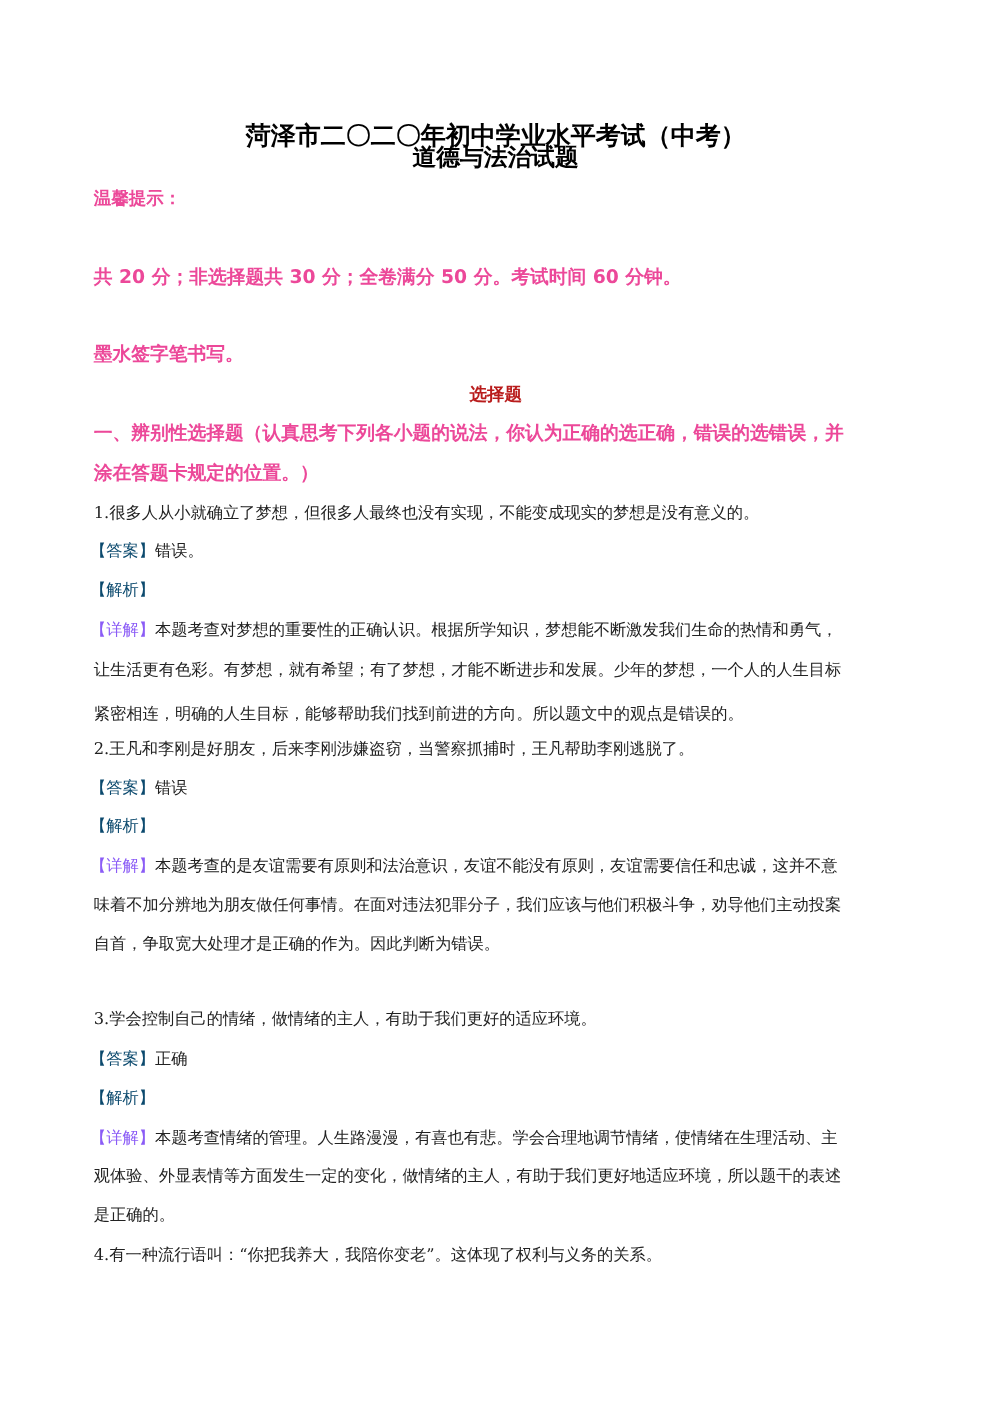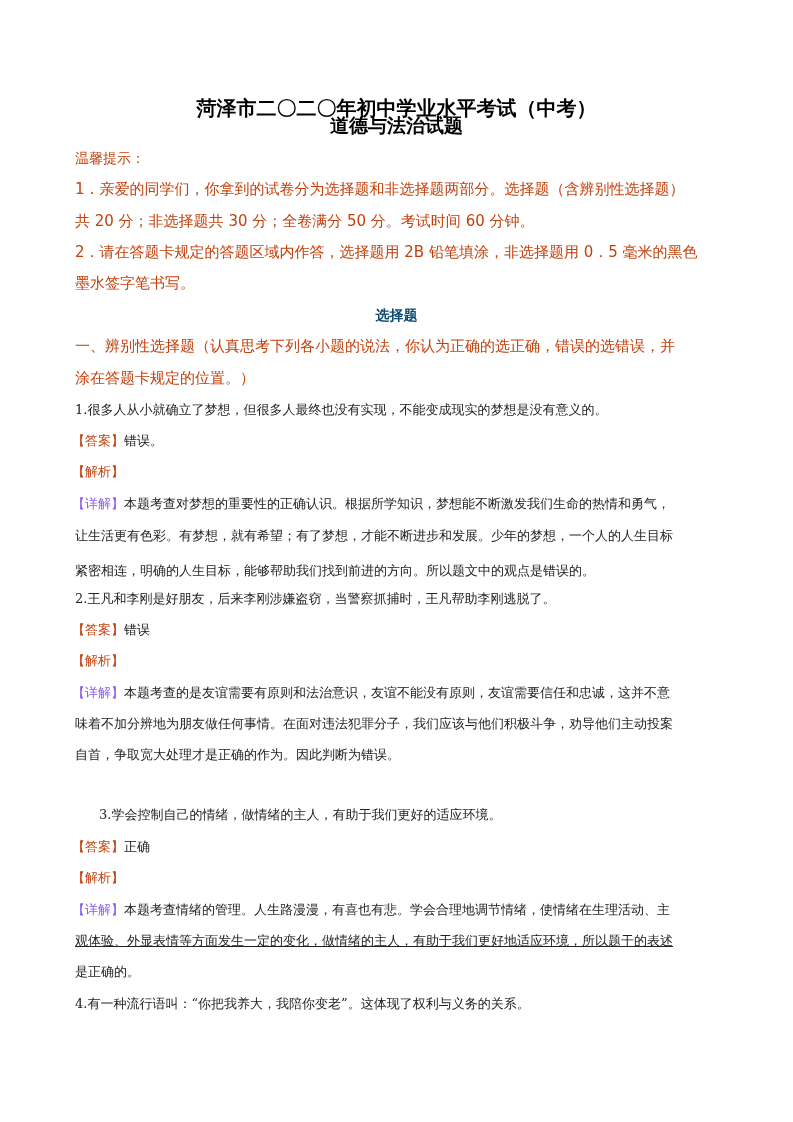--- a/index.html
+++ b/index.html
@@ -1,38 +1,36 @@
 <!DOCTYPE html>
 <html><head>
   <meta charset="utf-8">
   <style>
     html, body { margin: 0; padding: 0; background: #ffffff; }
     body { width: 793px; height: 1122px; position: relative; overflow: hidden; color: #111; }
     .page { position: absolute; left: 0; top: 0; width: 725px; height: 1122px; }
     .title { position: absolute; left: 0; width: 793px; text-align: center; font-family: "DejaVu Sans", sans-serif; font-weight: bold; color: #000; }
-    .bold-line { position: absolute; left: 75px; font-family: "DejaVu Sans", sans-serif; font-weight: normal; font-size: 15px; color: #c2410c; white-space: nowrap; }
+    .bold-line { position: absolute; left: 75px; font-family: "DejaVu Sans", sans-serif; font-weight: bold; font-size: 15px; color: #ec4899; white-space: nowrap; }
     .plain-line { position: absolute; left: 75px; font-family: "DejaVu Serif", serif; font-size: 13px; color: #222; white-space: nowrap; }
-    .center-line { position: absolute; left: 0; width: 793px; text-align: center; font-family: "DejaVu Sans", sans-serif; font-weight: bold; font-size: 14px; color: #0c4a6e; }
-    .tag { color: #c2410c; }
+    .center-line { position: absolute; left: 0; width: 793px; text-align: center; font-family: "DejaVu Sans", sans-serif; font-weight: bold; font-size: 14px; color: #b91c1c; }
+    .tag { color: #0c4a6e; }
     .tag-dark { color: #8b5cf6; }
   </style>
 </head>
 <body>
 
 <div class="page">
 
   <div class="title" style="top:95px;font-size:20px;">菏泽市二〇二〇年初中学业水平考试（中考）</div>
   <div class="title" style="top:113px;font-size:19px;margin-top:0;">
     <span style="position:relative;top:0;margin-top:19px;">道德与法治试题</span>
   </div>
 
   <div class="bold-line" style="top:150px;font-size:14px;">温馨提示：</div>
-  <div class="bold-line" style="top:180px;">1．亲爱的同学们，你拿到的试卷分为选择题和非选择题两部分。选择题（含辨别性选择题）</div>
   <div class="bold-line" style="top:212px;">共 20 分；非选择题共 30 分；全卷满分 50 分。考试时间 60 分钟。</div>
-  <div class="bold-line" style="top:243px;">2．请在答题卡规定的答题区域内作答，选择题用 2B 铅笔填涂，非选择题用 0．5 毫米的黑色</div>
   <div class="bold-line" style="top:274px;">墨水签字笔书写。</div>
 
   <div class="center-line" style="top:307px;">选择题</div>
   <div class="bold-line" style="top:337px;">一、辨别性选择题（认真思考下列各小题的说法，你认为正确的选正确，错误的选错误，并</div>
   <div class="bold-line" style="top:369px;">涂在答题卡规定的位置。）</div>
 
   <div class="plain-line" style="top:401px;text-align:center;">1.很多人从小就确立了梦想，但很多人最终也没有实现，不能变成现实的梦想是没有意义的。</div>
   <div class="plain-line" style="top:432px;left:72px;">
     <span class="tag">【答案】</span><span>错误。</span>
   </div>
@@ -51,28 +49,28 @@
   </div>
   <div class="plain-line" style="top:652px;left:72px;">
     <span class="tag">【解析】</span>
   </div>
   <div class="plain-line" style="top:715px;">味着不加分辨地为朋友做任何事情。在面对违法犯罪分子，我们应该与他们积极斗争，劝导他们主动投案</div>
   <div class="plain-line" style="top:684px;left:72px;">
     <span class="tag-dark">【详解】</span><span>本题考查的是友谊需要有原则和法治意识，友谊不能没有原则，友谊需要信任和忠诚，这并不意</span>
   </div>
   <div class="plain-line" style="top:746px;">自首，争取宽大处理才是正确的作为。因此判断为错误。</div>
 
-  <div class="plain-line" style="top:806px;margin-left:24px;">3.学会控制自己的情绪，做情绪的主人，有助于我们更好的适应环境。</div>
+  <div class="plain-line" style="top:806px;">3.学会控制自己的情绪，做情绪的主人，有助于我们更好的适应环境。</div>
   <div class="plain-line" style="top:838px;left:72px;">
     <span class="tag">【答案】</span><span>正确</span>
   </div>
   <div class="plain-line" style="top:869px;left:72px;">
     <span class="tag">【解析】</span>
   </div>
   <div class="plain-line" style="top:901px;left:72px;">
     <span class="tag-dark">【详解】</span><span>本题考查情绪的管理。人生路漫漫，有喜也有悲。学会合理地调节情绪，使情绪在生理活动、主</span>
   </div>
-  <div class="plain-line" style="top:932px;text-decoration:underline;">观体验、外显表情等方面发生一定的变化，做情绪的主人，有助于我们更好地适应环境，所以题干的表述</div>
+  <div class="plain-line" style="top:932px;">观体验、外显表情等方面发生一定的变化，做情绪的主人，有助于我们更好地适应环境，所以题干的表述</div>
   <div class="plain-line" style="top:963px;">是正确的。</div>
 
   <div class="plain-line" style="top:995px;">4.有一种流行语叫：“你把我养大，我陪你变老”。这体现了权利与义务的关系。</div>
 
 </div>
 
 </body></html>

